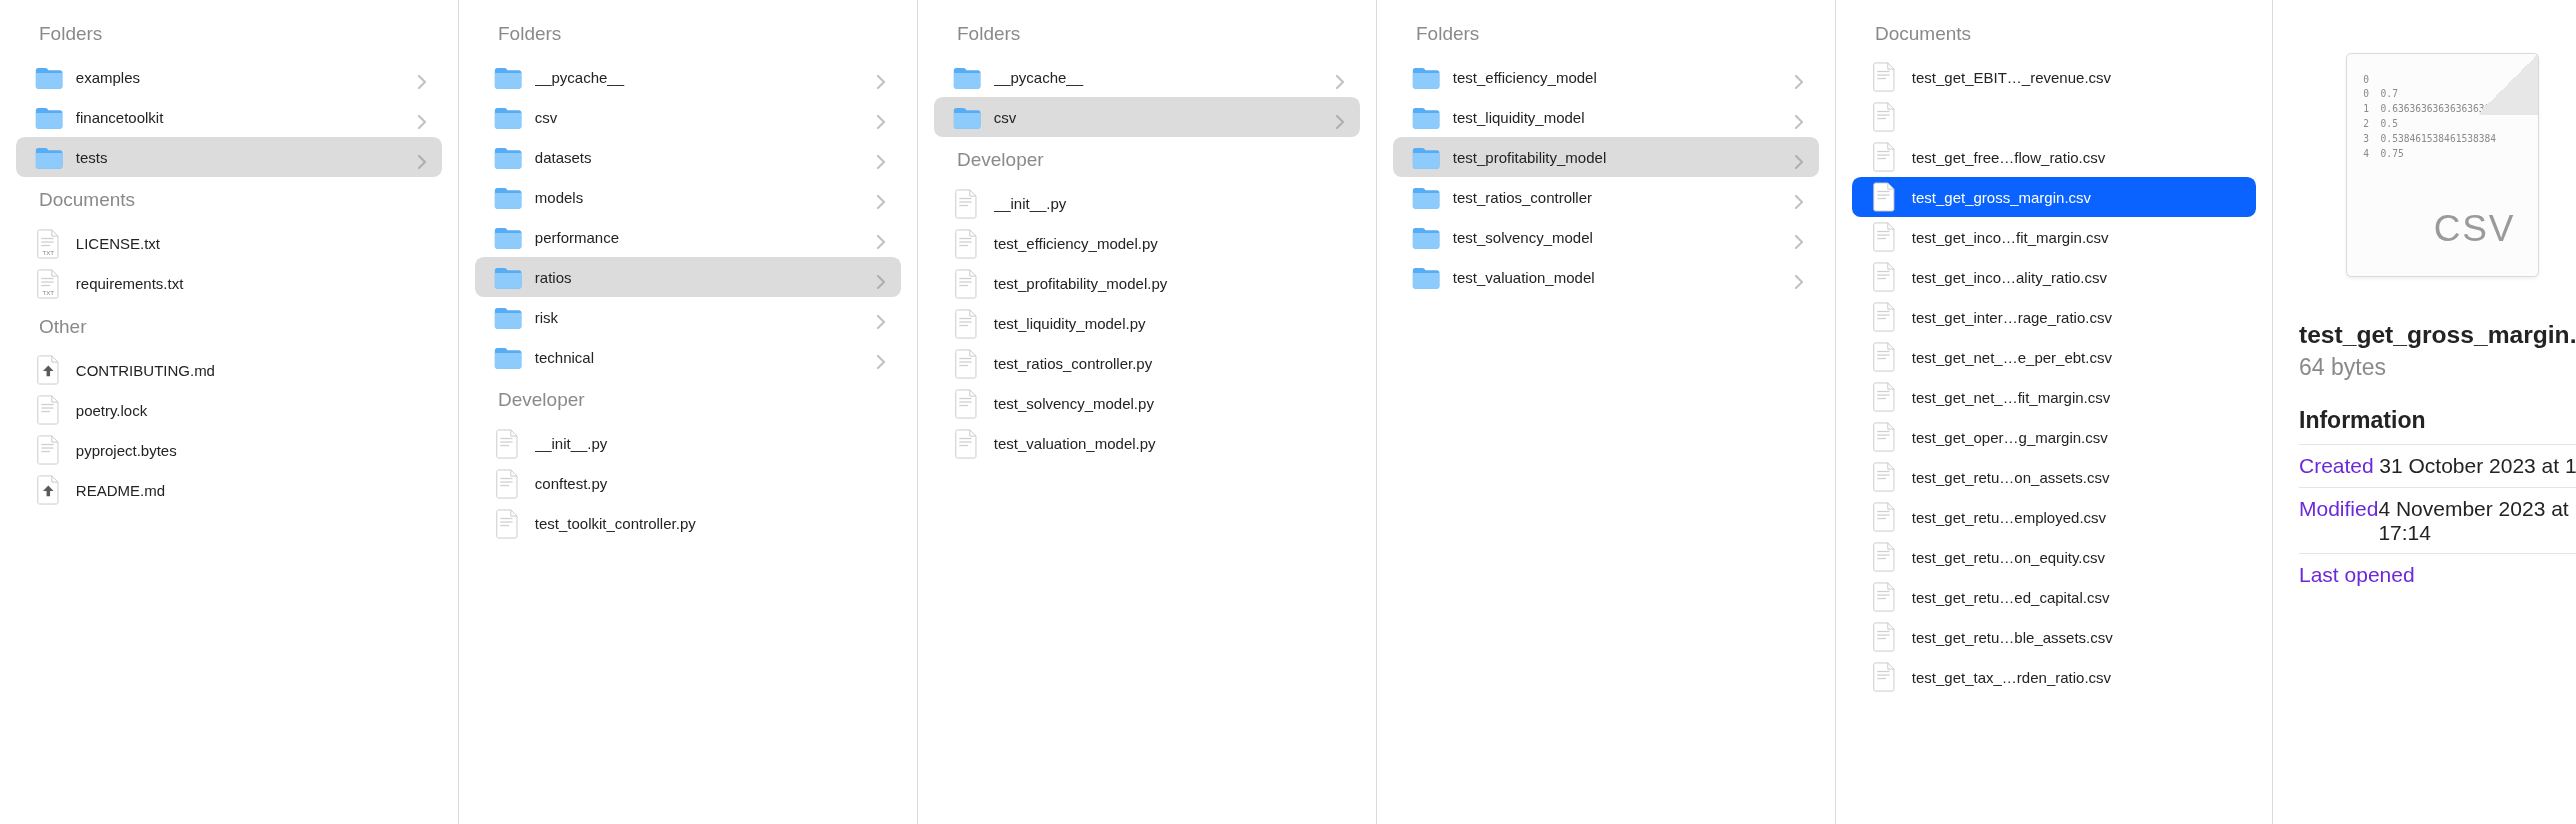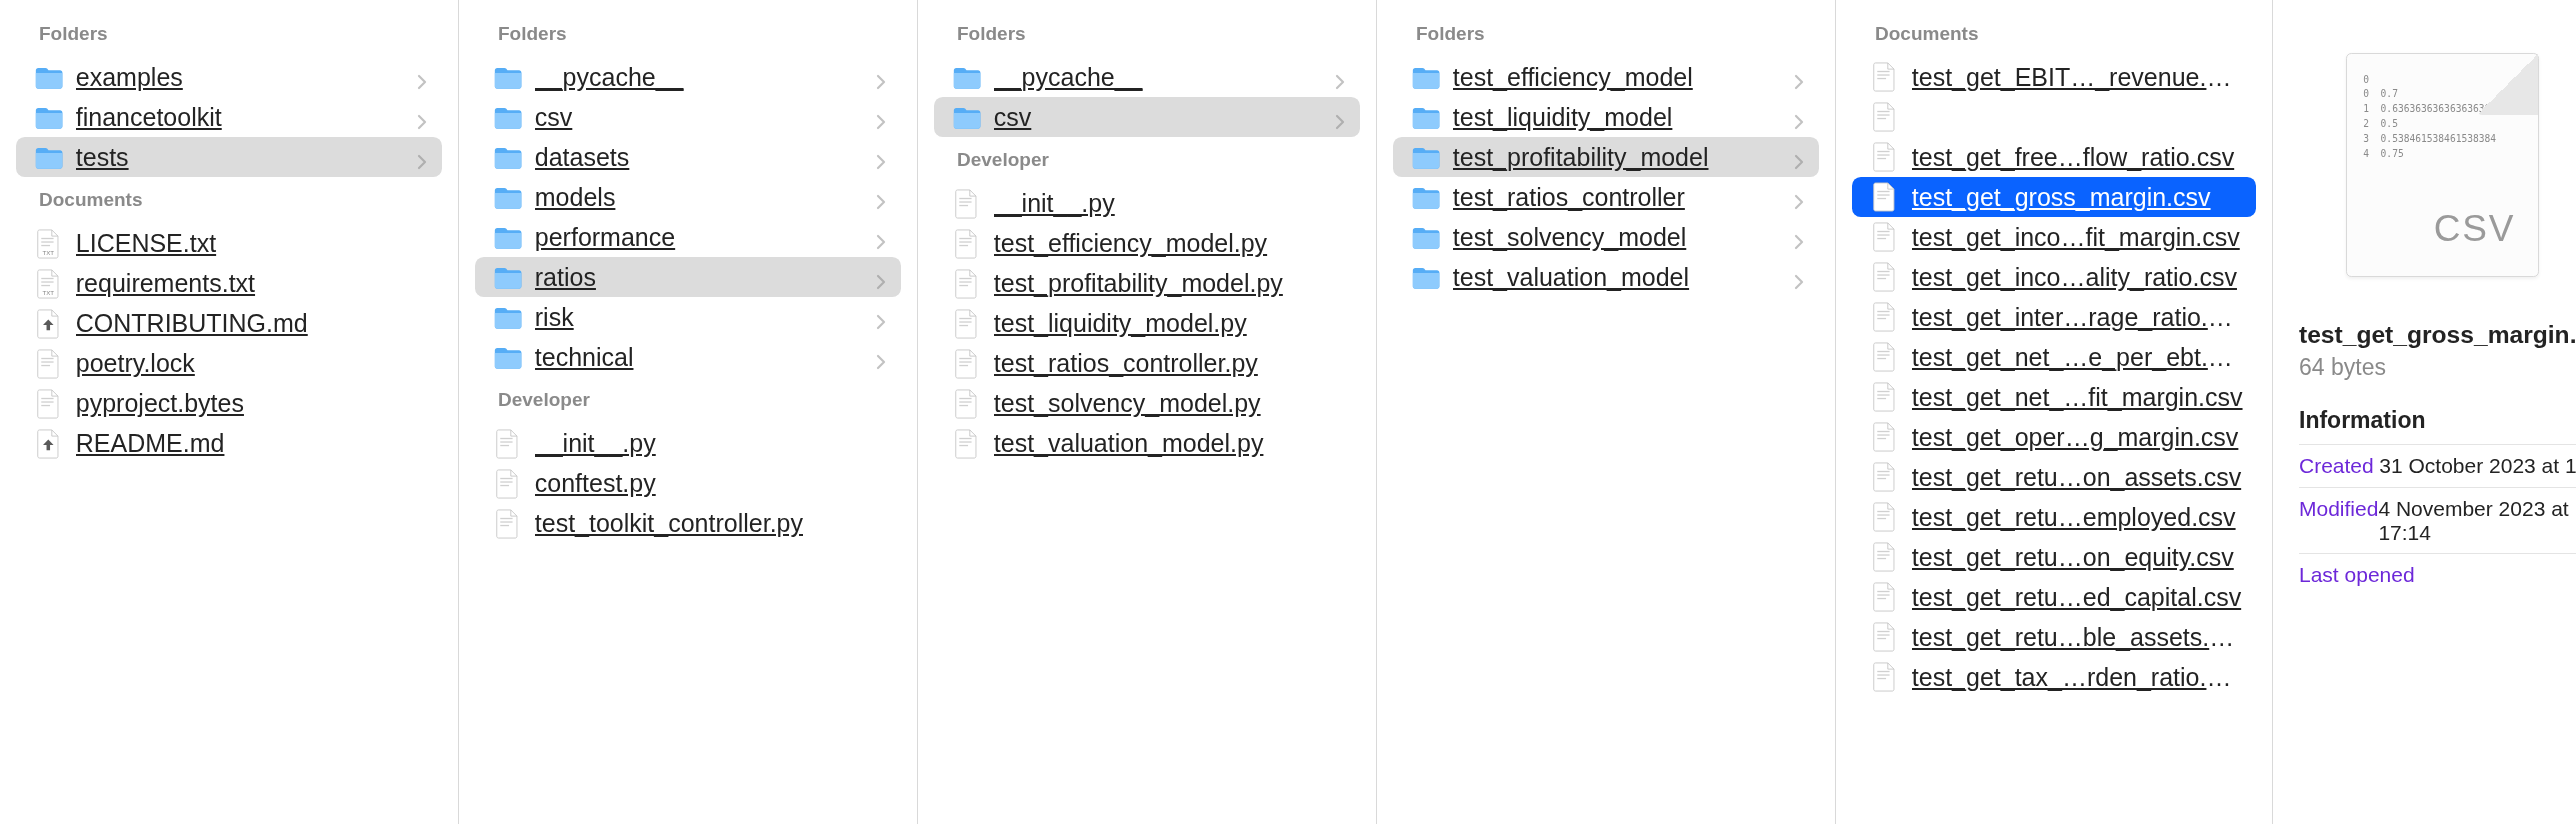--- a/index.html
+++ b/index.html
@@ -33,21 +33,21 @@
     flex: 1;
     padding: 35px 26px 17.5px 26px;
     display: flex;
     flex-direction: column;
     align-items: center;
   }
   .section-header {
     font-size: 19px;
     color: #8a8a8a;
     padding: 12.3px 0 12.3px 39px;
-    font-weight: 700;
+    font-weight: 400;
   }
   .row {
     display: flex;
     align-items: center;
     height: 40px;
     padding: 0 12.3px 0 17.5px;
     margin: 0 16px;
     border-radius: 8.8px;
     cursor: default;
     position: relative;
@@ -62,22 +62,21 @@
     flex-shrink: 0;
     display: flex;
     align-items: center;
     justify-content: center;
   }
   .label {
     flex: 1;
     white-space: nowrap;
     overflow: hidden;
     text-overflow: ellipsis;
-    font-size: 25px;
-    text-decoration: underline;
+    font-size: 15px;
   }
   .chev {
     width: 16px;
     height: 16px;
     flex-shrink: 0;
     opacity: 0.45;
   }
   
   .folder-svg { width: 30px; height: 24.6px; }
   
@@ -220,20 +219,21 @@
             <path d="M4 1h14l7 7v23c0 1.1-.9 2-2 2H4c-1.1 0-2-.9-2-2V3c0-1.1.9-2 2-2z" fill="#fff" stroke="#c5c5c5" stroke-width="1"></path>
             <path d="M18 1v7h7" fill="none" stroke="#c5c5c5" stroke-width="1"></path>
             <rect x="6" y="10" width="14" height="1.5" fill="#d0d0d0"></rect>
             <rect x="6" y="14" width="14" height="1.5" fill="#d0d0d0"></rect>
             <rect x="6" y="18" width="10" height="1.5" fill="#d0d0d0"></rect>
             <text x="14" y="30" font-size="7" text-anchor="middle" fill="#888" font-family="Arial">TXT</text>
           </svg>
         </span>
         <span class="label">requirements.txt</span>
       </div>
+      <div class="section-header">Other</div>
       <div class="row">
         <span class="icon">
           <svg class="doc-svg" viewBox="0 0 28 34">
             <path d="M4 1h14l7 7v23c0 1.1-.9 2-2 2H4c-1.1 0-2-.9-2-2V3c0-1.1.9-2 2-2z" fill="#fff" stroke="#c5c5c5" stroke-width="1"></path>
             <path d="M18 1v7h7" fill="none" stroke="#c5c5c5" stroke-width="1"></path>
             <path d="M14 12l-6 6h4v6h4v-6h4z" fill="#5a5a5a"></path>
           </svg>
         </span>
         <span class="label">CONTRIBUTING.md</span>
       </div>

